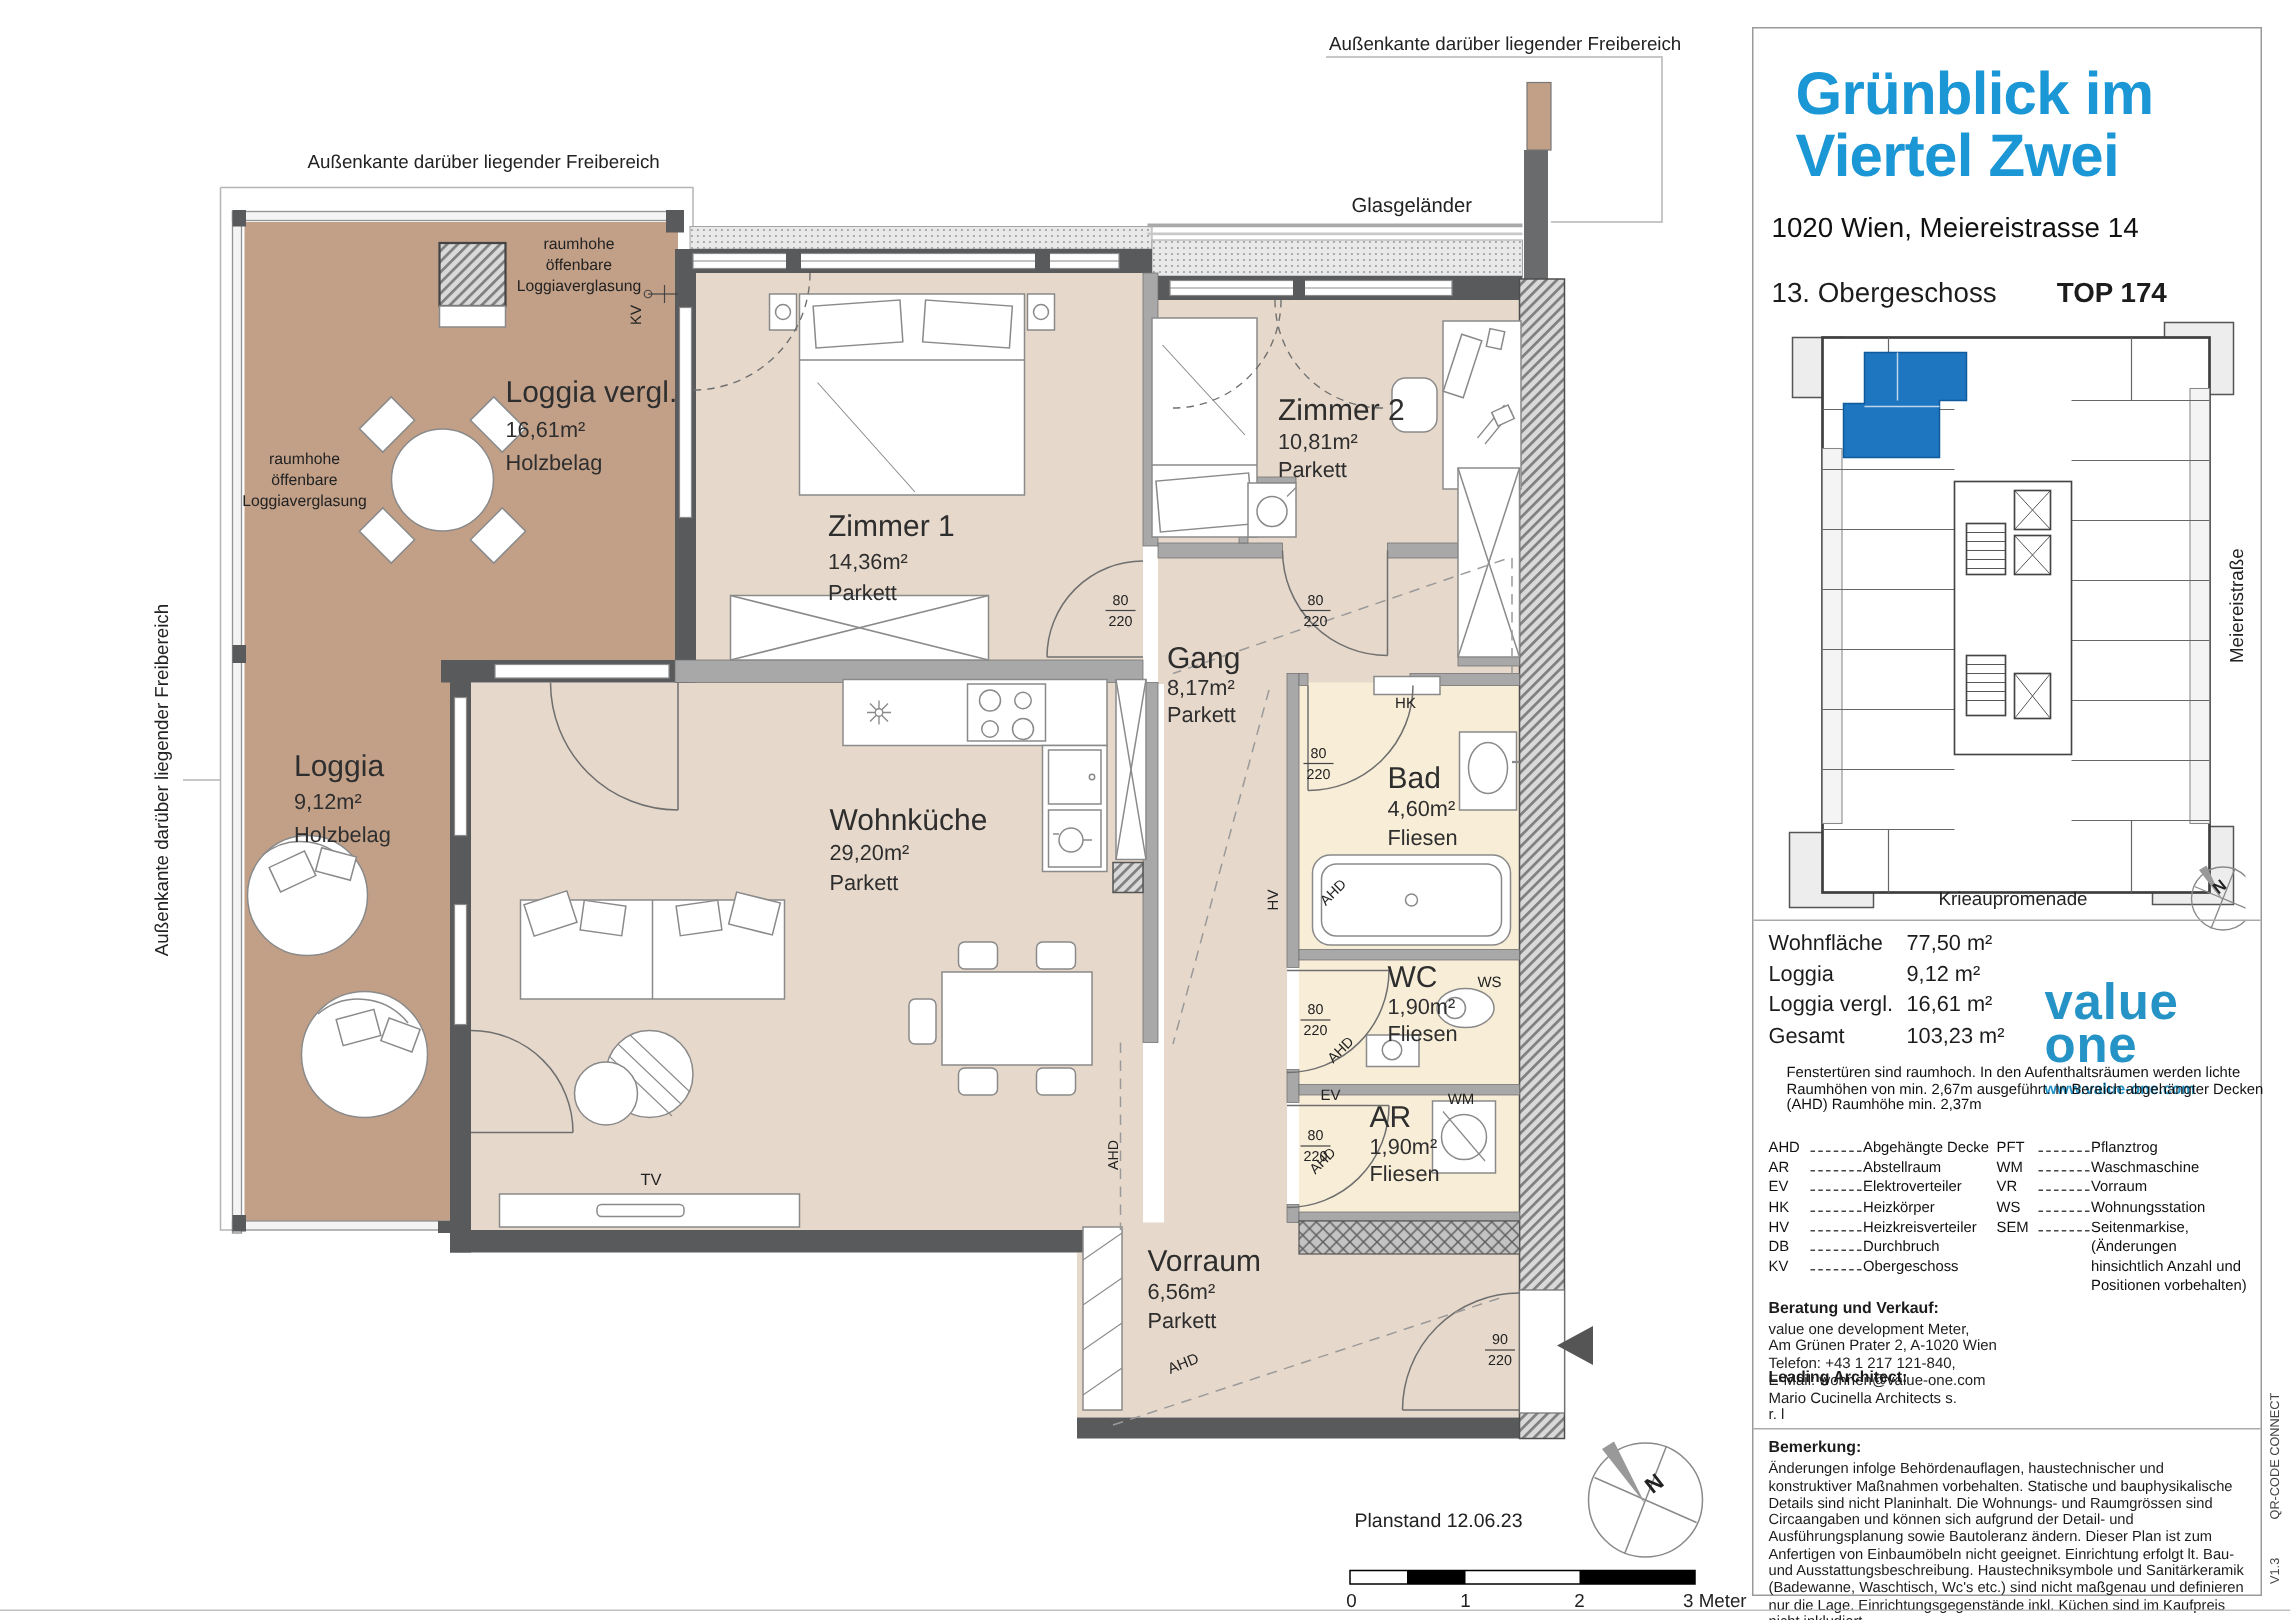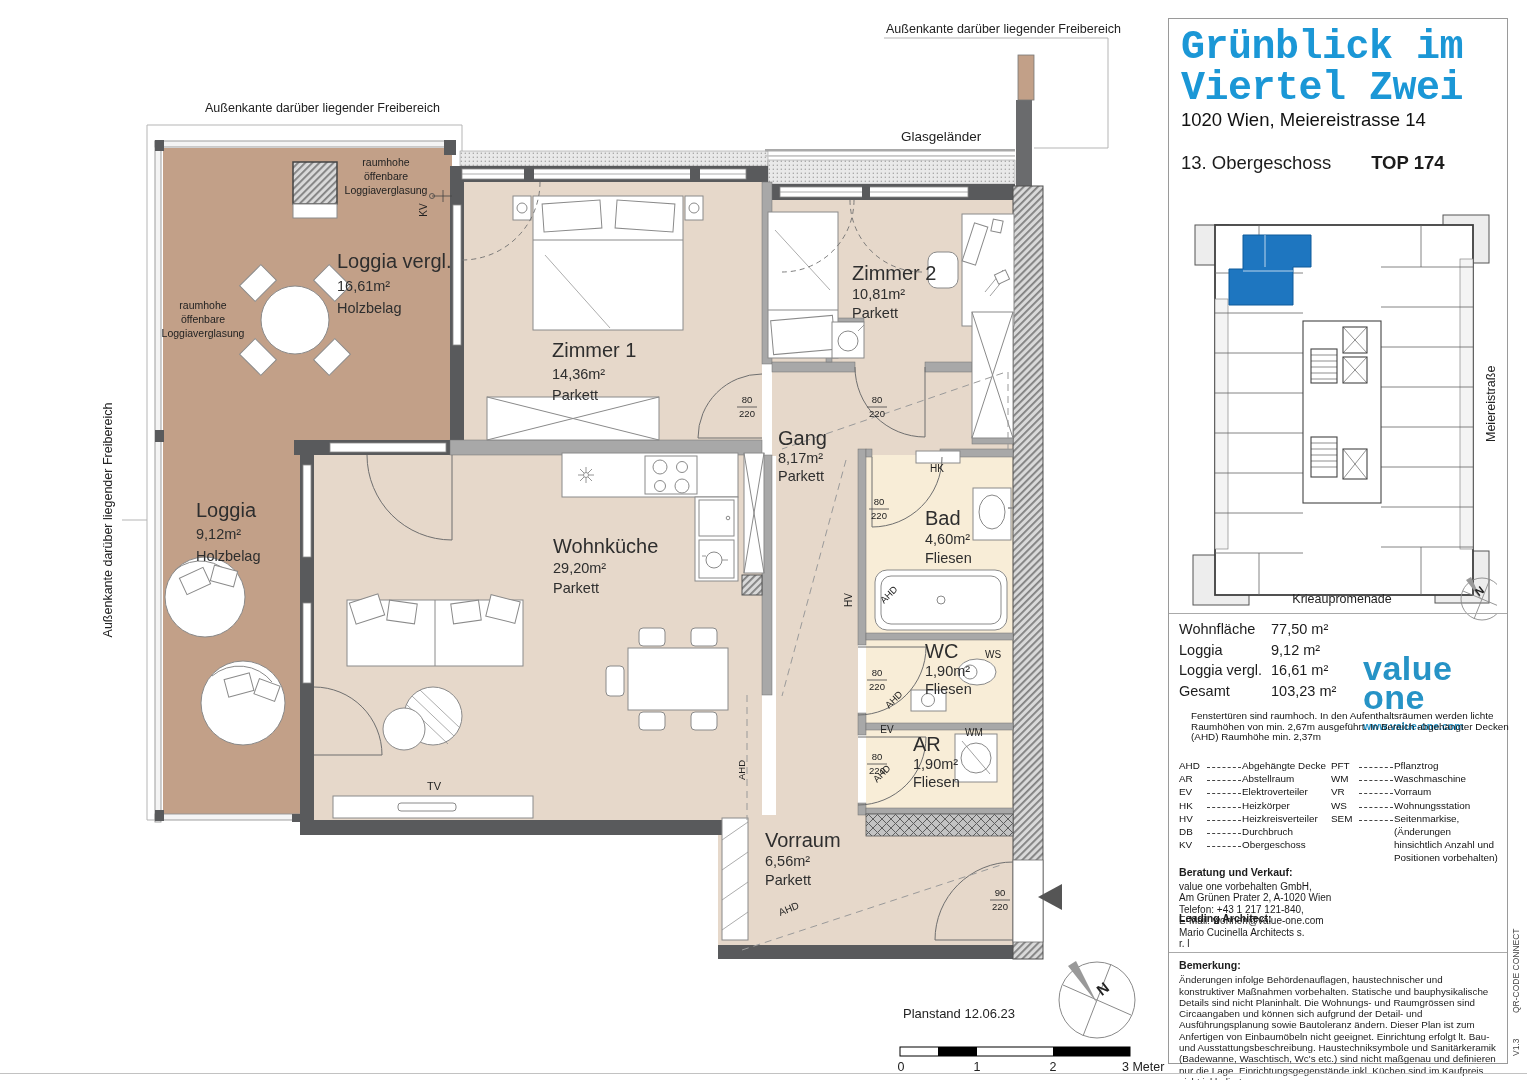--- a/index.html
+++ b/index.html
@@ -2,21 +2,21 @@
 <html><head>
 <meta charset="utf-8">
 <style>
   html,body{margin:0;padding:0;background:#fff;width:1527px;height:1080px;overflow:hidden;
     font-family:"Liberation Sans",sans-serif;color:#1c1c1c;}
   #sheet{position:relative;width:1527px;height:1080px;background:#fff;}
   svg text{font-family:"Liberation Sans",sans-serif;}
   
   #panel{position:absolute;left:1168px;top:18px;width:338px;height:1044px;border:1px solid #9a9a9a;background:#fff;}
   .titleblock{position:absolute;left:12px;top:8px;width:315px;}
-  .titleblock h1{margin:0;font-size:40px;line-height:1.03;font-weight:bold;color:#1b97d6;letter-spacing:-0.5px;font-family:Liberation Mono, monospace;}
+  .titleblock h1{margin:16px;font-size:40px;line-height:1.03;font-weight:bold;color:#1b97d6;letter-spacing:-0.5px;}
   .tb-address{font-size:18.5px;margin-top:0;color:#111;}
   .tb-floorrow{font-size:18.5px;margin-top:21px;display:flex;}
   .tb-top{font-weight:bold;margin-left:40px;}
   .divider{position:absolute;left:0;width:100%;border-top:1px solid #aaa;}
   .areas{position:absolute;left:10px;top:600px;font-size:14.5px;}
   .areas .arow{display:flex;line-height:20.5px;}
   .areas .alabel{width:92px;}
   .logo{position:absolute;left:194px;top:608px;margin-top:28px;}
   .logo .l1{font-size:34px;font-weight:bold;color:#2693c6;line-height:0.8;letter-spacing:0.5px;}
   .logo .l2{font-size:34px;font-weight:bold;color:#2693c6;line-height:0.9;letter-spacing:0.5px;}
@@ -558,21 +558,21 @@
             <span class="lg-abbr">SEM</span>
             <span class="lg-lead"></span>
             <span class="lg-term">Seitenmarkise, (Änderungen hinsichtlich Anzahl und Positionen vorbehalten)</span>
           </div>
         </div>
     </div>
 
     <div class="contact">
       <div class="sec-title">Beratung und Verkauf:</div>
       <div>
-          <div>value one vorbehalten GmbH,</div>
+          <div>value one development Meter,</div>
           <div>Am Grünen Prater 2, A-1020 Wien</div>
           <div>Telefon: +43 1 217 121-840,</div>
           <div>E-Mail: wohnen@value-one.com</div>
         </div>
     </div>
 
     <div class="plannerrow">
       <div class="pl-right">
         <div class="sec-title">Leading Architect:</div>
         <div>

